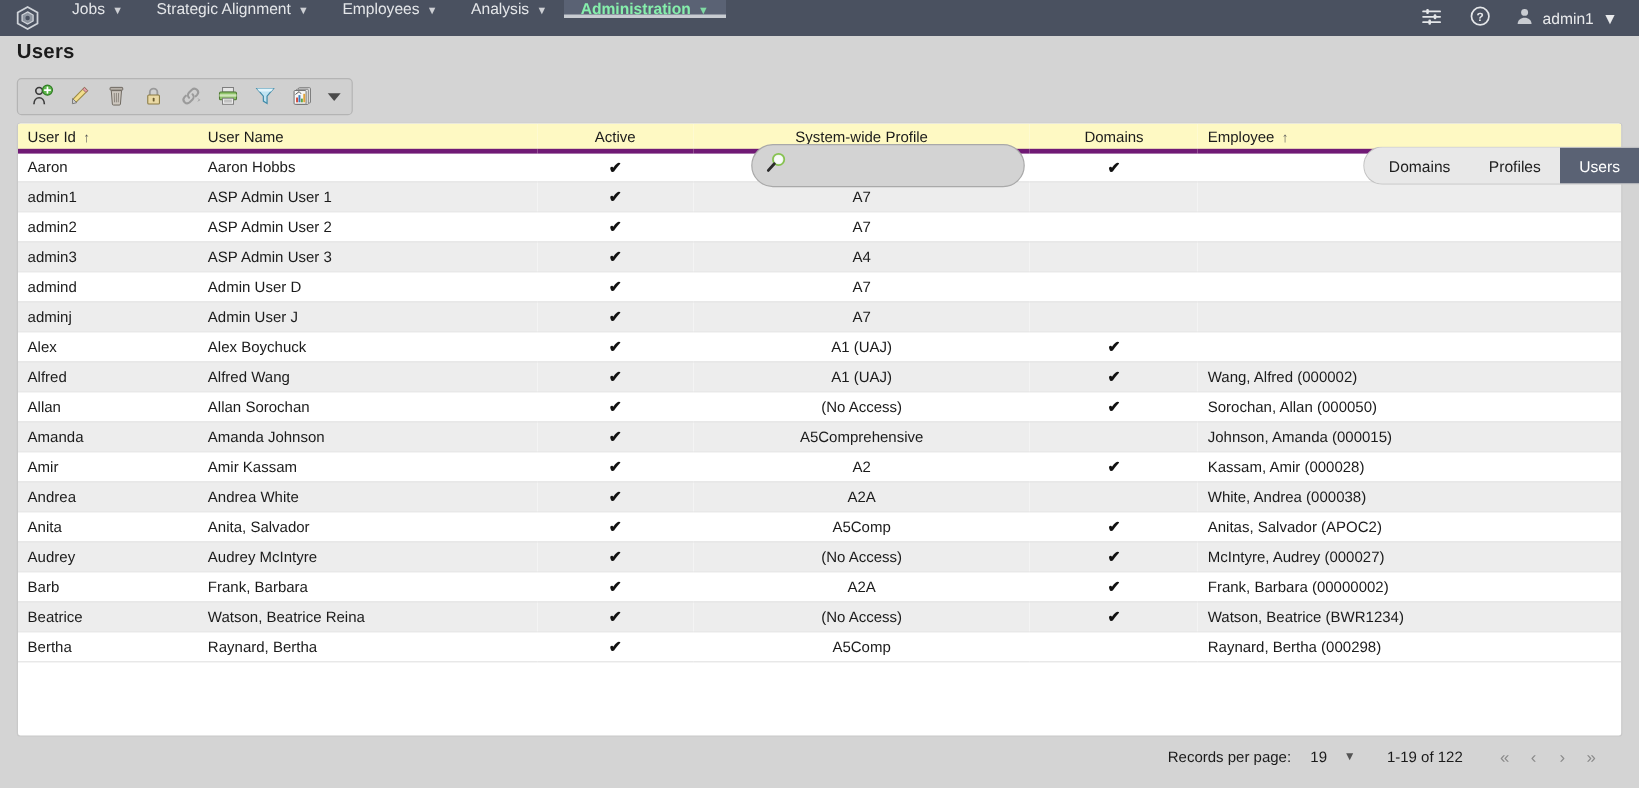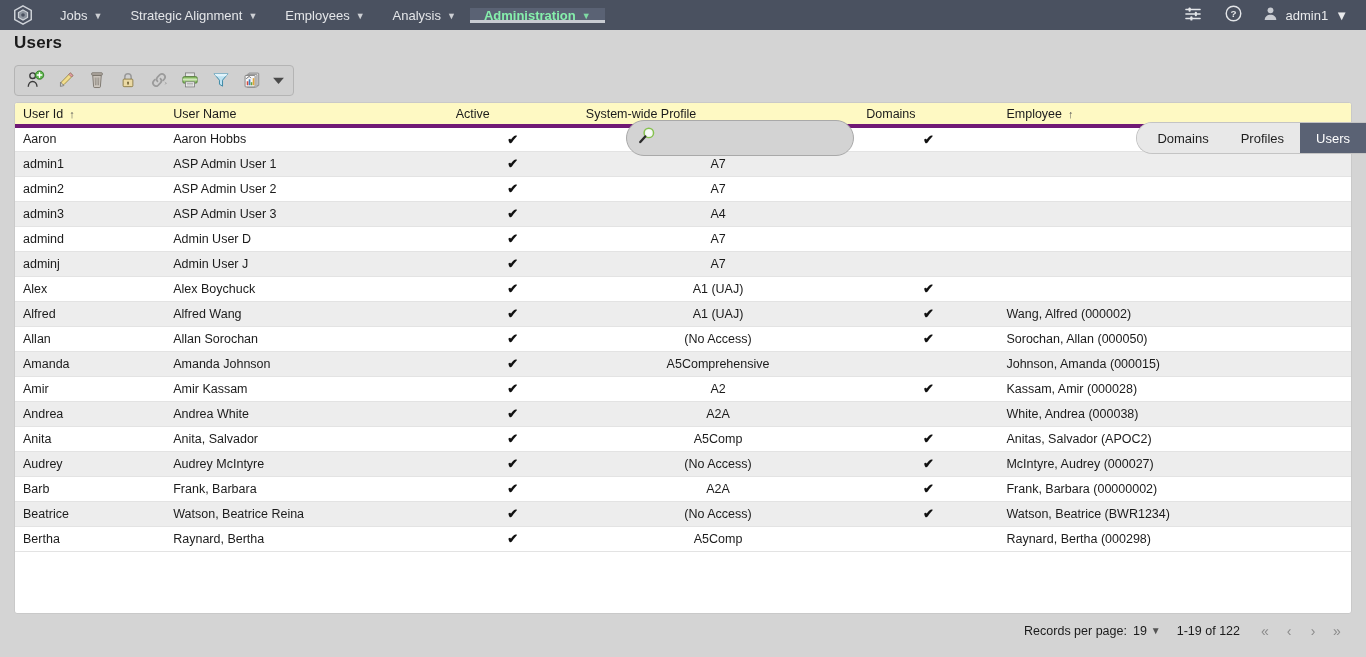--- a/index.html
+++ b/index.html
@@ -21,21 +21,21 @@
     align-items: stretch;
     position: relative;
     color: #e9eaec;
     font-size: 13px;
   }
   .brand {
     width: 46px;
     display: flex; align-items: center; justify-content: center;
   }
   .brand svg { display: block; }
-  .navitems { display: flex; align-items: center; }
+  .navitems { display: flex; align-items: flex-start; }
   .navitem {
     display: flex; align-items: center;
     padding: 0 14px;
     cursor: pointer;
     white-space: nowrap;
     color: #e4e6e9;
   }
   .navitem .caret {
     margin-left: 6px;
     font-size: 9px;
@@ -162,21 +162,21 @@
     height: 23px;
     font-weight: normal;
     font-size: 12.5px;
     text-align: left;
     padding: 0 8px;
     border-bottom: 4px solid #701a75;
     color: #1b1b1b;
     cursor: pointer;
     white-space: nowrap;
   }
-  table.grid thead th.c { text-align: left; }
+  table.grid thead th.c { text-align: center; }
   .sortarrow { margin-left: 6px; font-size: 11px; color: #555; }
 
   table.grid tbody td {
     height: 25px;
     padding: 0 8px;
     border-bottom: 1px solid #e3e3e3;
     white-space: nowrap;
     overflow: hidden;
     text-overflow: ellipsis;
   }
@@ -191,23 +191,24 @@
   .col-profile  { width: 280px; }
   .col-domains  { width: 140px; }
   .col-employee { width: 352px; }
 
   
   .footer {
     height: 33px;
     display: flex;
     align-items: center;
     justify-content: flex-end;
-    padding-right: 18px;
+    padding-right: 29px;
     font-size: 12.5px;
     color: #1b1b1b;
+    gap: 10px;
   }
   .rpp-label { margin-right: 6px; }
   .rpp-value { margin-right: 4px; }
   .rpp-caret {
     color: #555; font-size: 10px; margin-right: 16px;
     cursor: pointer;
   }
   .range { margin-right: 14px; }
   .pager { display: flex; align-items: center; gap: 2px; }
   .pgbtn {

